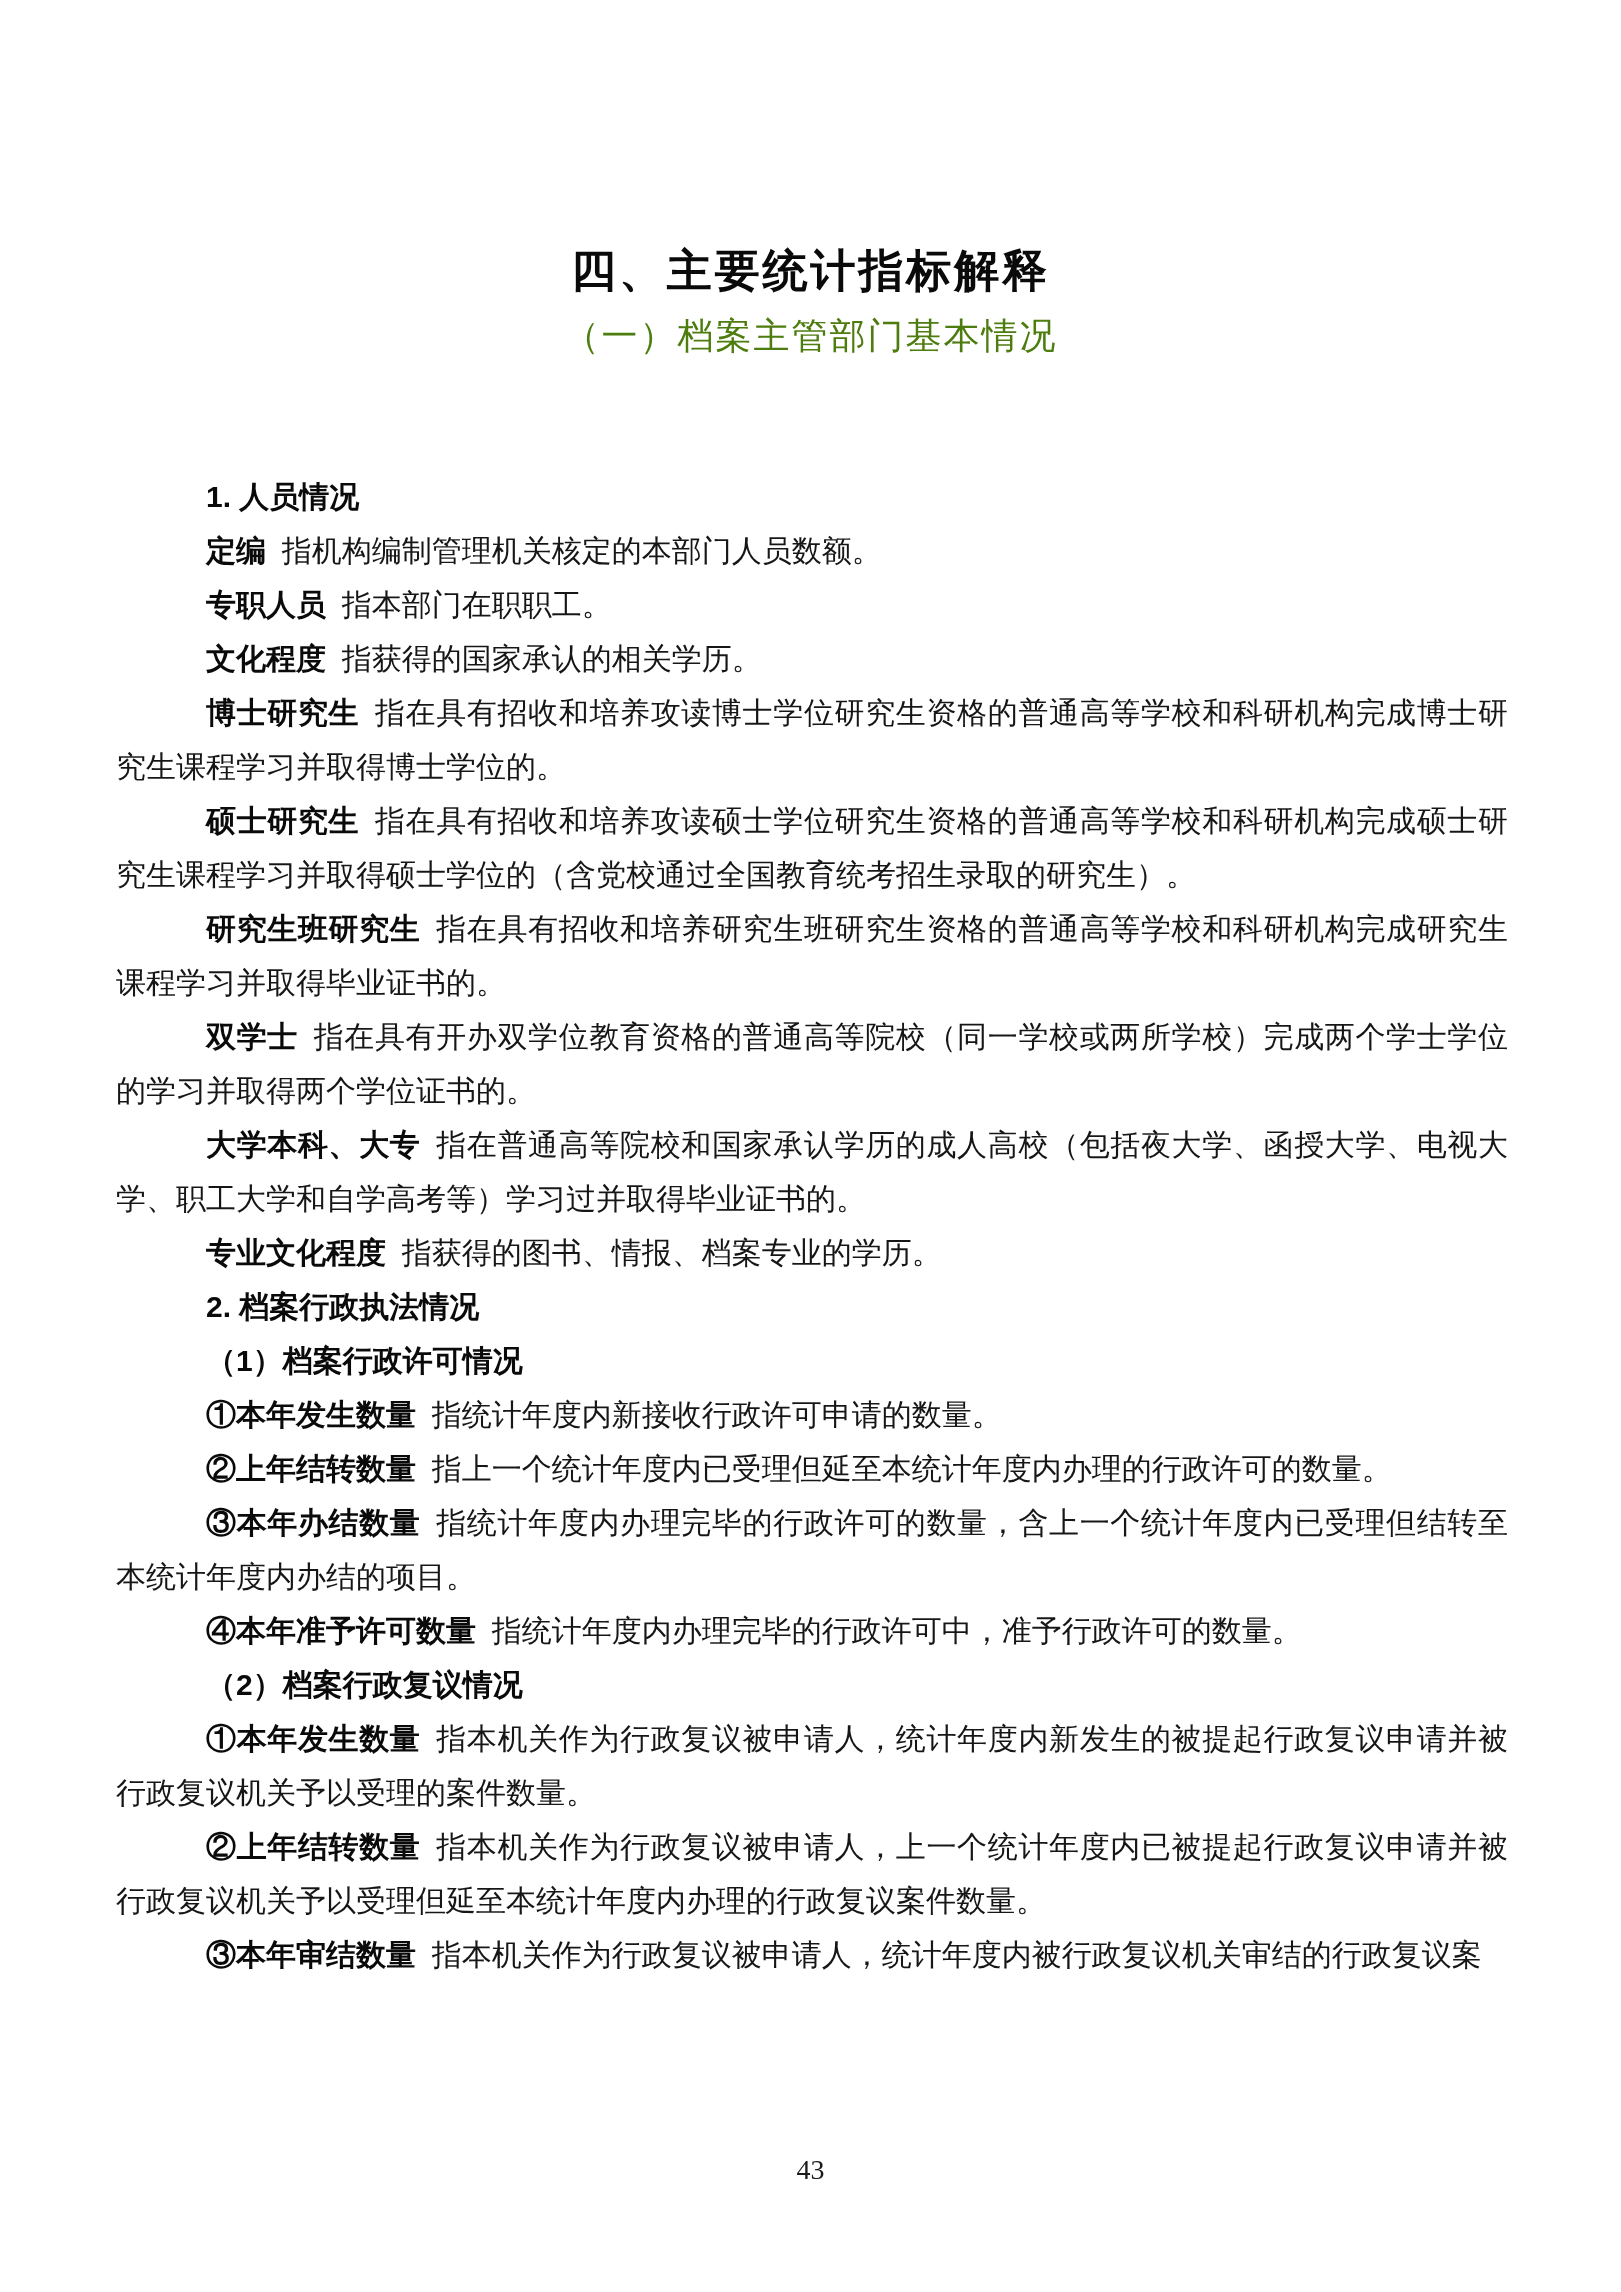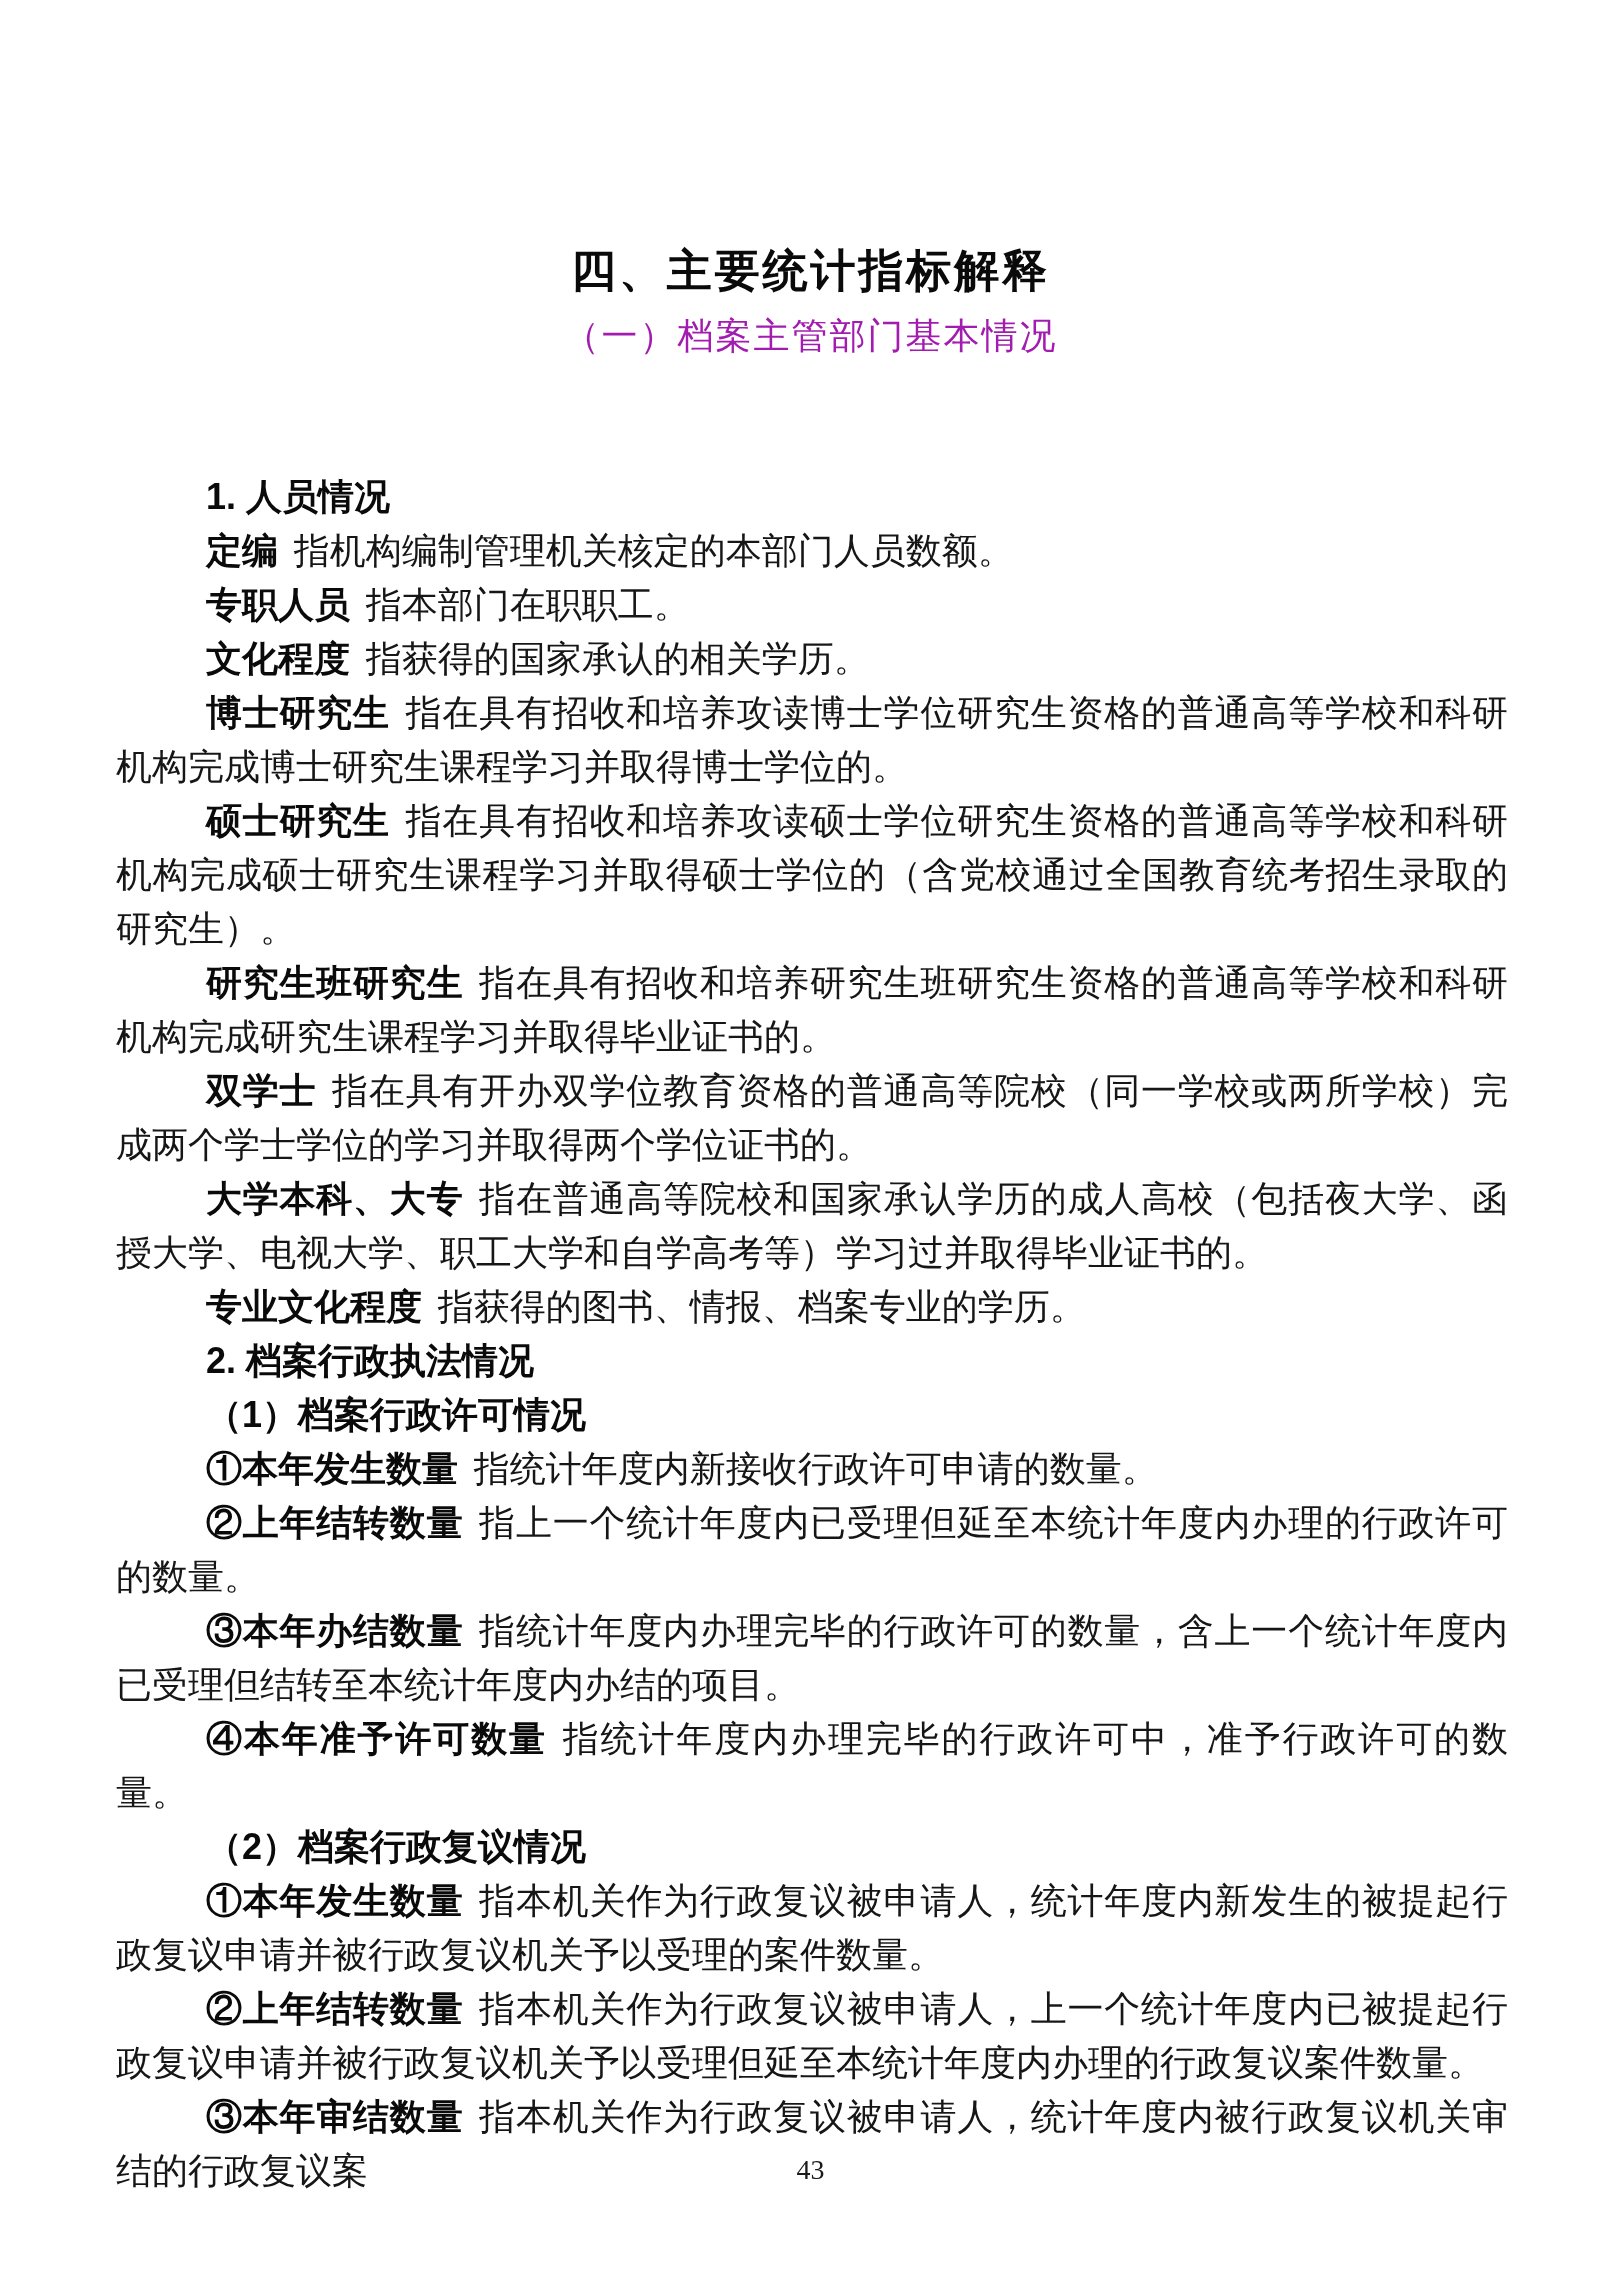--- a/index.html
+++ b/index.html
@@ -30,28 +30,28 @@
   .subtitle {
     position: absolute;
     top: 312px;
     left: 0;
     width: 100%;
     text-align: center;
     font-family: "Liberation Serif", serif;
     font-weight: normal;
     font-size: 36px;
     letter-spacing: 2px;
-    color: #a21caf;
+    color: #4d7c0f;
   }
   .body {
     position: absolute;
     top: 470px;
     left: 116px;
     width: 1392px;
-    font-size: 36px;
+    font-size: 30px;
     line-height: 54px;
     text-align: justify;
     color: #161616;
   }
   .para { text-indent: 90px; }
   .term {
     font-family: "Liberation Sans", sans-serif;
     font-weight: bold;
     color: #0a0a0a;
     margin-right: 15.7px;

